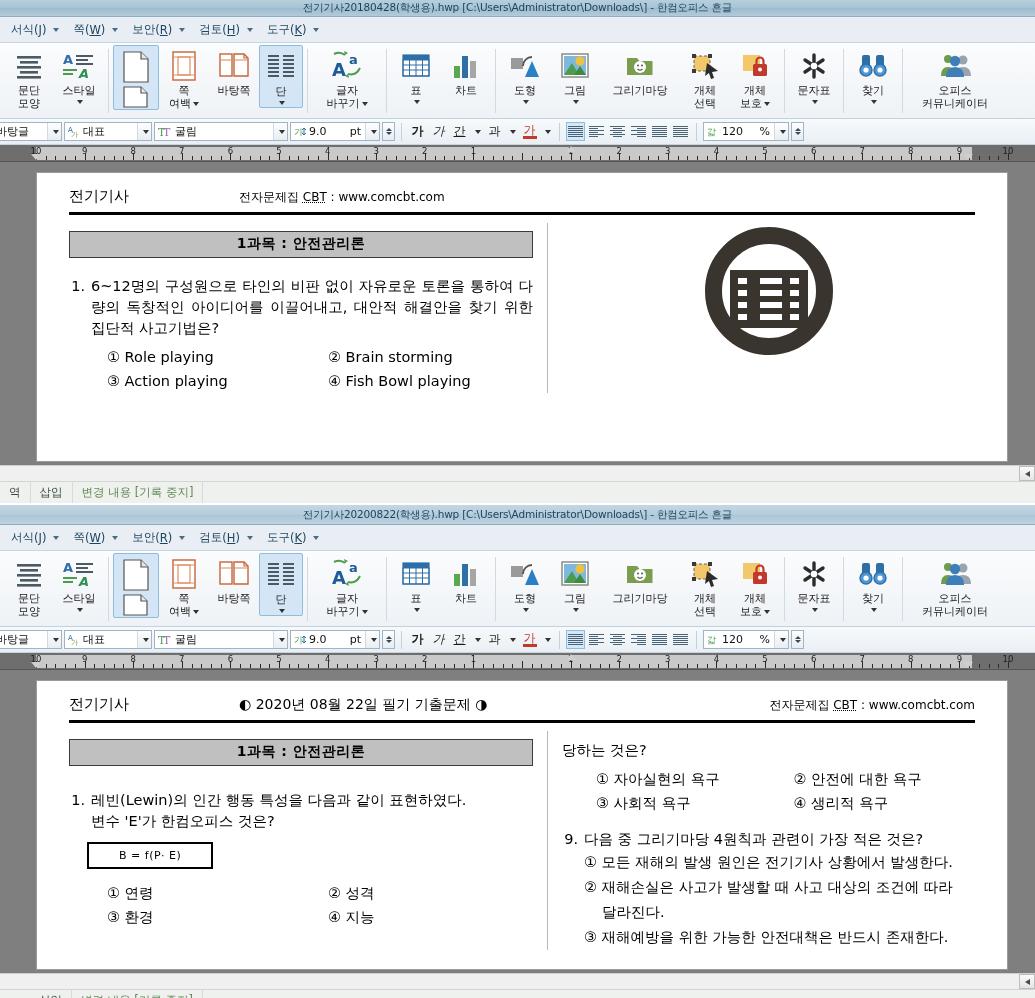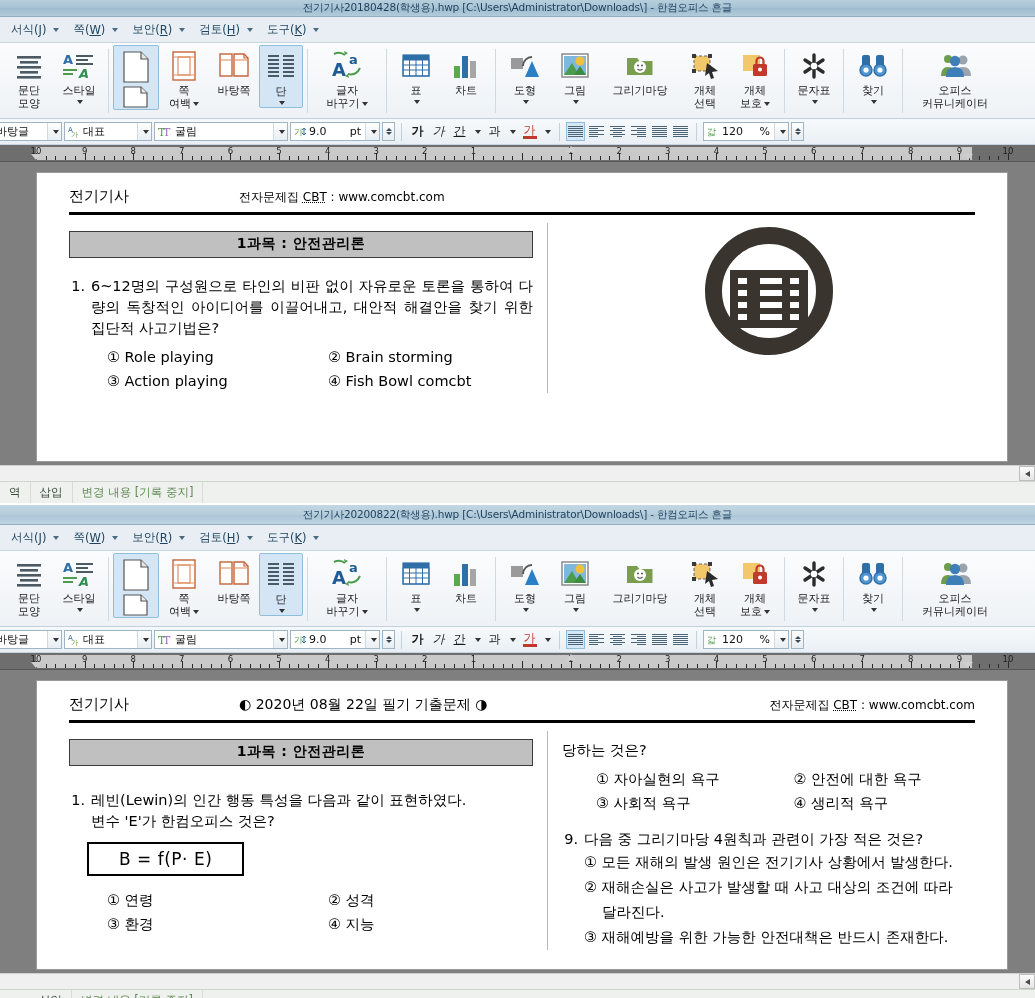--- a/index.html
+++ b/index.html
@@ -192,21 +192,21 @@
   .q { margin-top: 18px; color:#000; }
   .q-line { display:flex; font-size: 14.5px; line-height: 21px; }
   .q-num { width: 22px; flex: none; text-align: right; padding-right: 6px; }
   .q-body { flex: 1; }
   .q-text { text-align: justify; }
   .choices { display:flex; margin-top: 6px; font-size: 14.5px; line-height: 24px; }
   .ch { width: 50%; margin-left: 16px; }
   .formula-box {
     border: 2px solid #000; display:inline-block;
     padding: 5px 30px; margin: 10px 0 0 18px;
-    font-size: 17px; letter-spacing: .5px;
+    font-size: 11px; letter-spacing: .5px;
   }
 
   
   .sign-wrap { display:flex; justify-content:center; padding-top: 12px; }
   .sign {
     width: 128px; height: 128px; border-radius: 50%;
     border: 17px solid #39352e; position: relative;
     filter: blur(0.4px);
   }
   .sign .plug {
@@ -868,21 +868,21 @@
               <div class="q-line">
                 <div class="q-num">1.</div>
                 <div class="q-body q-text">6~12명의 구성원으로 타인의 비판 없이 자유로운 토론을 통하여 다량의 독창적인 아이디어를 이끌어내고, 대안적 해결안을 찾기 위한 집단적 사고기법은?</div>
               </div>
               <div class="choices" style="padding-left:22px;">
                 <div class="ch">① Role playing</div>
                 <div class="ch">② Brain storming</div>
               </div>
               <div class="choices" style="padding-left:22px;margin-top:0;">
                 <div class="ch">③ Action playing</div>
-                <div class="ch">④ Fish Bowl comcbt</div>
+                <div class="ch">④ Fish Bowl playing</div>
               </div>
             </div>
           </div>
 
           <div class="col-div"></div>
 
           <div class="col-r">
             <div class="sign-wrap">
               <div class="sign">
                 <div class="plug">

